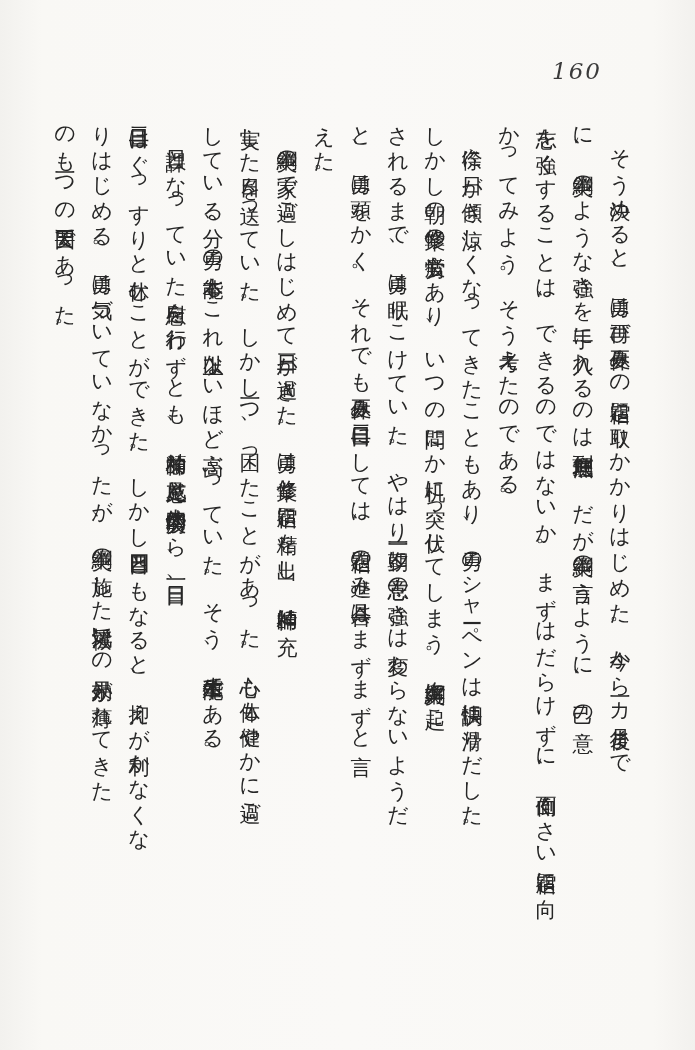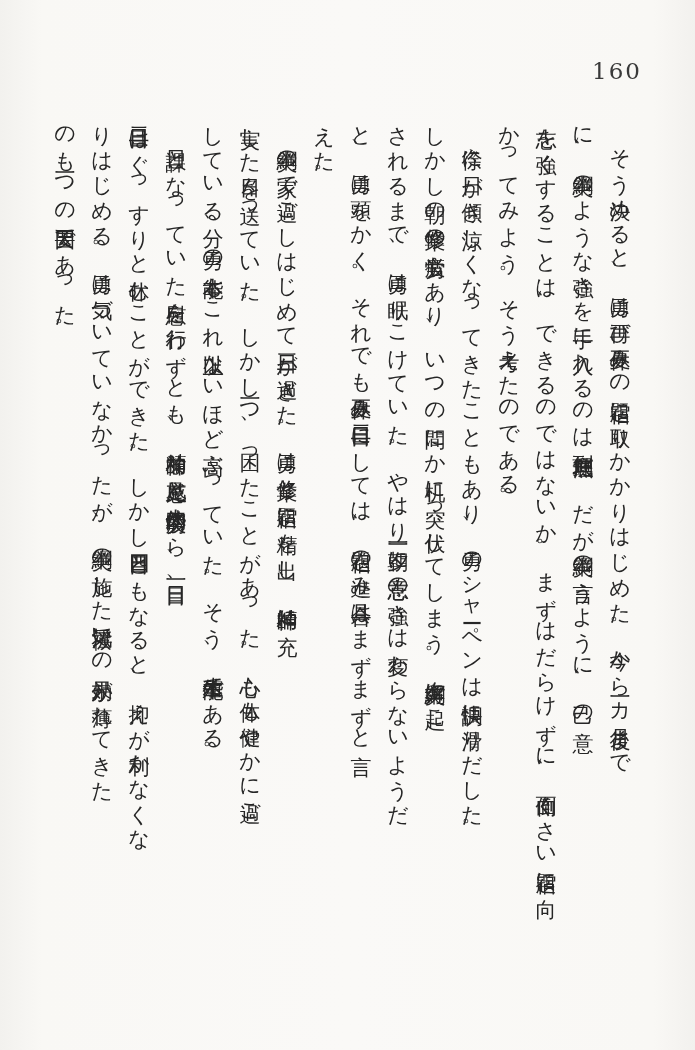--- a/index.html
+++ b/index.html
@@ -15,22 +15,23 @@
     width: 695px;
     height: 1050px;
     overflow: hidden;
     background: linear-gradient(90deg, #f2f1ee 0%, #f9f8f5 6%, #faf9f7 50%, #f9f8f5 94%, #f2f1ee 100%);
   }
   .page-number {
     position: absolute;
     top: 58px;
     left: 552px;
     width: 90px;
-    text-align: right;
+    text-align: left;
     font-size: 23px;
+    font-style: italic;
     letter-spacing: 2px;
     color: #3a3a3a;
   }
   .text-area {
     position: absolute;
     top: 112px;
     right: 57px;
     height: 840px;
     writing-mode: vertical-rl;
     text-orientation: mixed;

